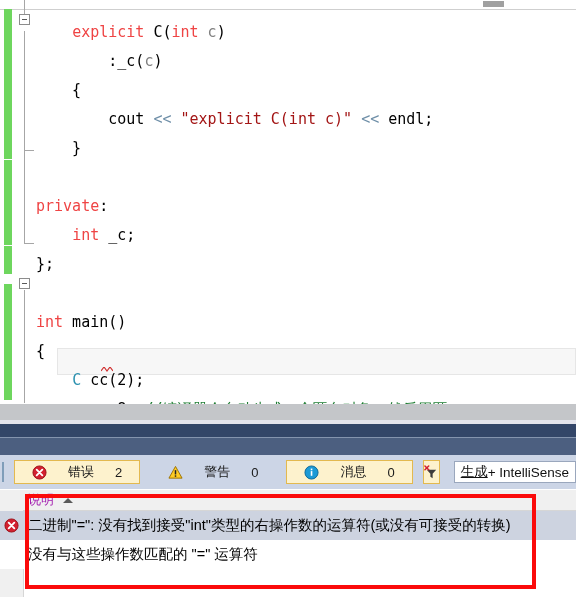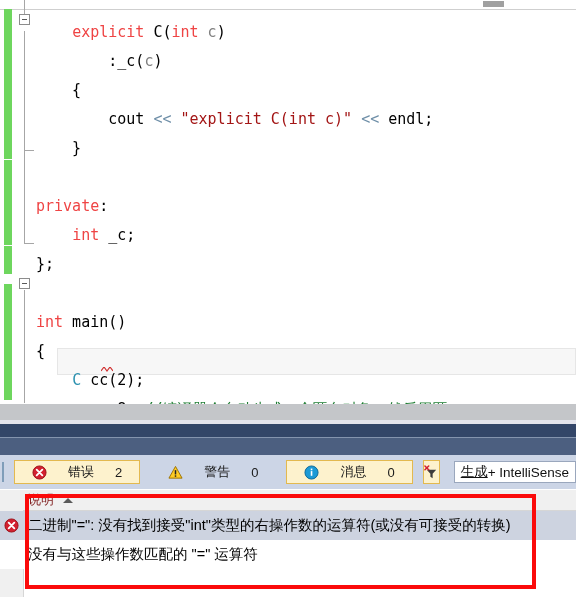--- a/index.html
+++ b/index.html
@@ -247,21 +247,21 @@
 
   .el-header {
     position: absolute;
     left: 23px; top: 0;
     width: 553px; height: 21px;
     background: #f0f0f0;
     border-bottom: 1px solid #d6d6d6;
     display: flex;
     align-items: center;
     font-size: 13px;
-    color: #7f1d1d;
+    color: #a21caf;
     padding-left: 5px;
     box-sizing: border-box;
   }
   .sort-arrow {
     margin-left: 9px;
     width: 0; height: 0;
     border-left: 5px solid transparent;
     border-right: 5px solid transparent;
     border-bottom: 5px solid #5a5a5a;
   }

